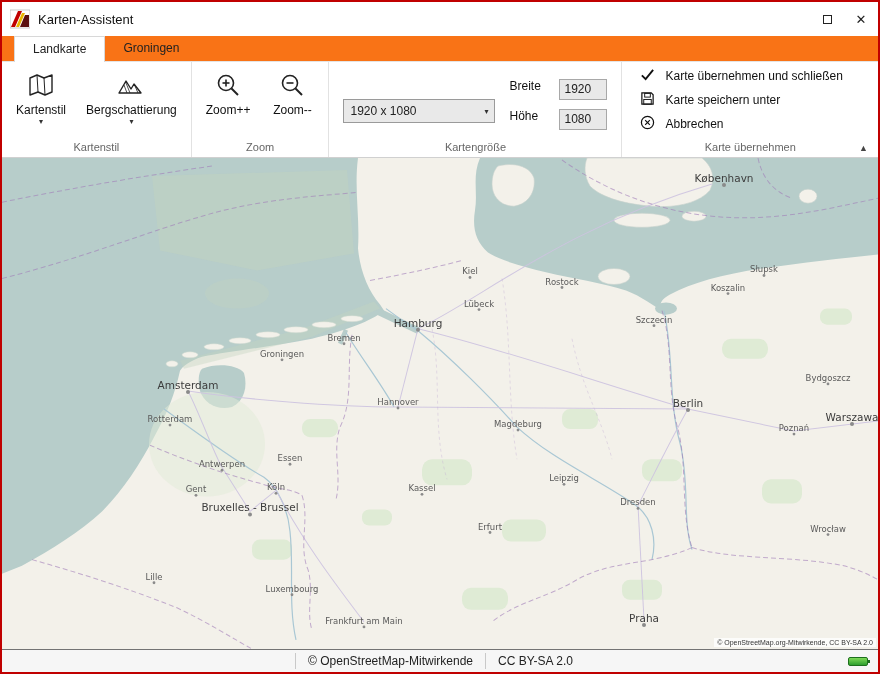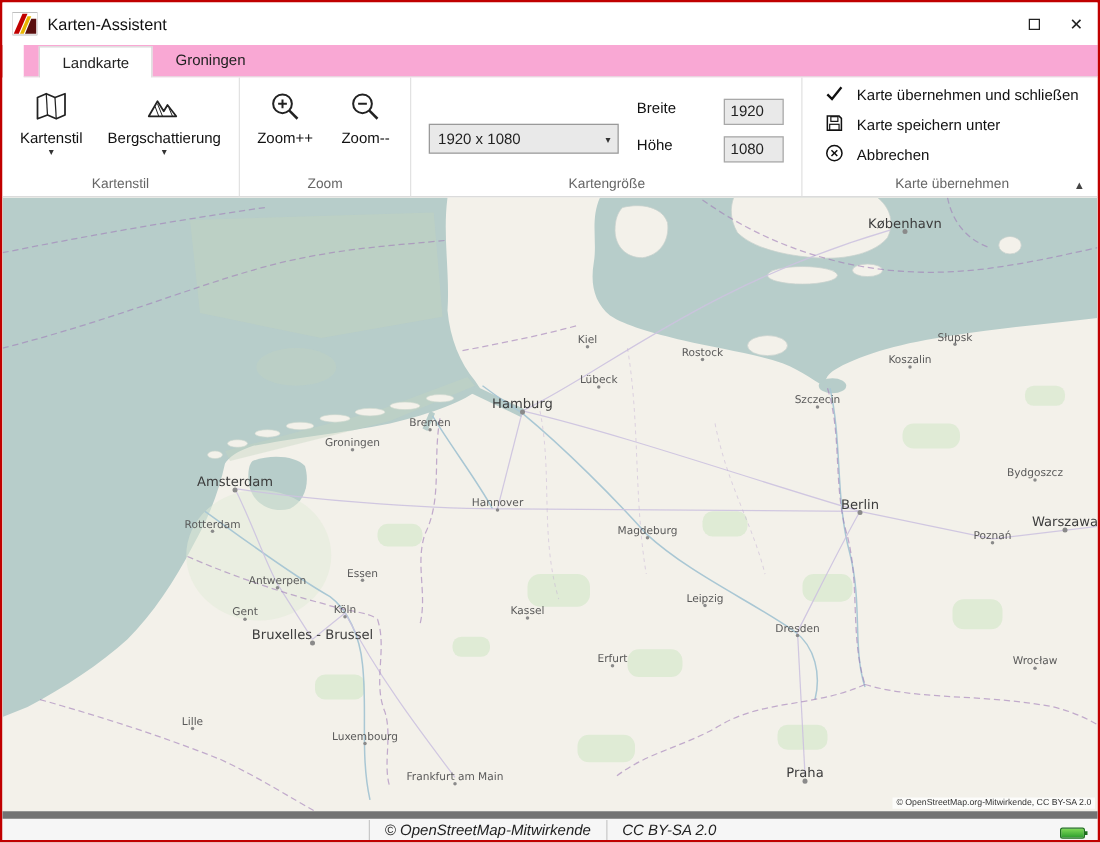--- a/index.html
+++ b/index.html
@@ -24,22 +24,22 @@
   .app-icon{width:20px;height:20px;margin-right:8px;display:inline-flex;}
   .title-text{font-size:13px;color:#111;flex:1;}
   .win-buttons{display:flex;height:100%;}
   .win-btn{
     width:34px;height:100%;display:flex;align-items:center;justify-content:center;
     background:transparent;border:none;cursor:pointer;color:#222;font-size:13px;
   }
   .maximize-shape{width:9px;height:9px;border:1px solid #222;display:inline-block;}
   
   .tabbar{
-    height:26px;background:#f9a8d4;display:flex;align-items:center;
-    padding-left:12px;flex:0 0 auto;border-bottom:1px solid #e4e4e4;margin-left:17px;
+    height:26px;background:#f97316;display:flex;align-items:flex-end;
+    padding-left:12px;flex:0 0 auto;border-bottom:1px solid #e4e4e4;
   }
   .tab{
     padding:5px 18px 6px;font-size:12px;color:#222;cursor:pointer;
   }
   .tab.active{
     background:#ffffff;border:1px solid #d8d8d8;border-bottom:none;
     position:relative;top:1px;
   }
   
   .ribbon{
@@ -66,21 +66,21 @@
     width:152px;height:24px;background:#e9e9e9;border:1px solid #9a9a9a;
     display:flex;align-items:center;font-size:12px;color:#222;
     padding:0 6px;cursor:pointer;margin-top:20px;
   }
   .size-select .sel-text{flex:1;}
   .size-fields{display:flex;flex-direction:column;gap:9px;margin-top:6px;}
   .size-row{display:flex;gap:8px;}
   .size-row label{font-size:12px;color:#111;width:42px;text-align:left;}
   .size-row input{
     width:48px;height:21px;background:#e9e9e9;border:1px solid #a8a8a8;
-    font-size:12px;color:#222;padding:0 4px;font-family:"Liberation Sans",sans-serif;margin-left:20px;
+    font-size:12px;color:#222;padding:0 4px;font-family:"Liberation Sans",sans-serif;
   }
   
   .menu-col{display:flex;flex-direction:column;padding:2px 6px;}
   .menu-row{
     display:flex;align-items:center;gap:10px;font-size:12px;color:#111;
     padding:3px 8px;background:transparent;border:none;cursor:pointer;white-space:nowrap;
   }
   .ribbon-collapse{
     position:absolute;right:10px;bottom:4px;font-size:9px;color:#444;
     background:none;border:none;cursor:pointer;
@@ -93,23 +93,23 @@
     font-size:8.5px;fill:#5a5a5a;text-anchor:middle;
   }
   .city-label.major{font-size:10.5px;fill:#3c3c3c;}
   .city-dot{fill:#8a8a8a;}
   .map-attrib{
     position:absolute;right:2px;bottom:2px;font-size:7px;color:#333;
     background:rgba(255,255,255,.75);padding:1px 3px;
   }
   
   .statusbar{
-    height:23px;background:#f6f6f6;border-top:6px solid #737373;
+    height:23px;background:#f6f6f6;border-top:1px solid #737373;
     display:flex;align-items:center;justify-content:center;
-    font-size:12px;color:#222;flex:0 0 auto;position:relative;font-style:italic;
+    font-size:12px;color:#222;flex:0 0 auto;position:relative;
   }
   .status-seg{padding:1px 12px;border-left:1px solid #c9c9c9;}
   .status-seg:last-of-type{border-right:1px solid #c9c9c9;}
   .battery{
     position:absolute;right:10px;top:7px;width:20px;height:9px;
     background:linear-gradient(#7ed957,#2e9e2e);border:1px solid #1d6f1d;border-radius:2px;
   }
   .battery:after{
     content:"";position:absolute;right:-3px;top:2px;width:2px;height:3px;
     background:#1d6f1d;

